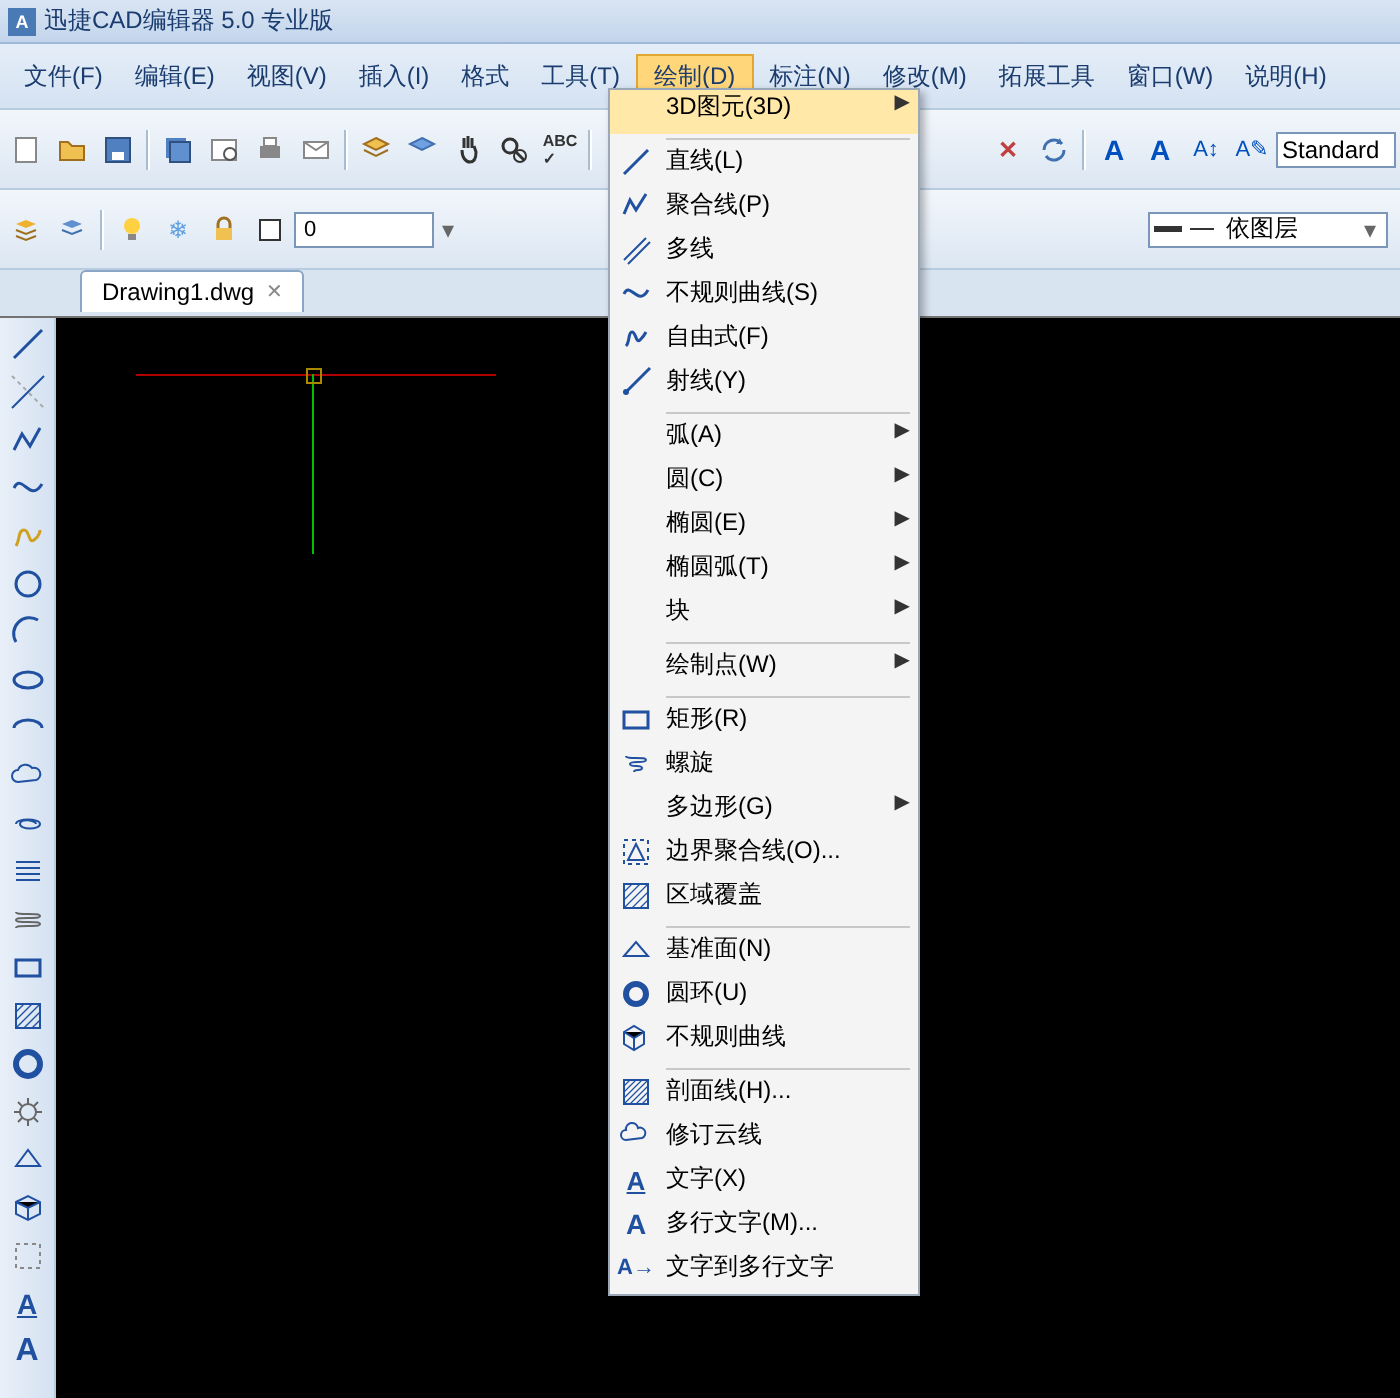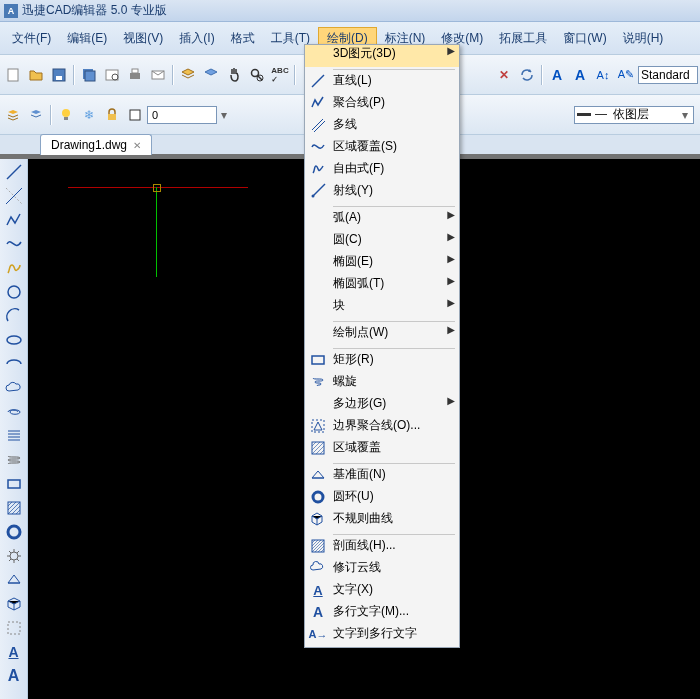--- a/index.html
+++ b/index.html
@@ -9,21 +9,21 @@
 .titlebar-text{color:#1a3c6e;font-size:12px}
 .menubar{background:linear-gradient(#e5eef8,#d5e2f2);height:22px;display:flex;align-items:center;padding:16px 4px;border-bottom:1px solid #b8ccdf}
 .menu-item{padding:2px 8px;color:#1a3c6e;cursor:pointer}
 .menu-item.active{background:#ffd67a;border:1px solid #e0a830}
 .toolbar{background:linear-gradient(#f2f6fb,#dce7f3);height:40px;display:flex;align-items:center;padding:0 2px;border-bottom:1px solid #b8ccdf;gap:1px}
 .tb-btn{width:22px;height:22px;display:flex;align-items:center;justify-content:center;cursor:pointer;border:1px solid transparent}
 .tb-sep{width:2px;height:20px;border-left:1px solid #a8bcd2;border-right:1px solid #fff;margin:0 2px}
 .tb-input{height:18px;border:1px solid #7a96b8;background:#fff;padding:0 4px;font-size:11px}
 .tb-combo{height:18px;border:1px solid #7a96b8;background:#fff;display:flex;align-items:center;padding:0 2px}
 .tb-combo-arrow{width:12px;height:14px;display:flex;align-items:center;justify-content:center;color:#666}
-.tabbar{background:#d9e4f1;height:24px;display:flex;align-items:center;padding:0 40px;border-bottom:5px solid #737373}
+.tabbar{background:#d9e4f1;height:24px;display:flex;align-items:flex-start;padding:0 40px;border-bottom:1px solid #737373}
 .tab{background:#fff;border:1px solid #8aa5c5;border-bottom:none;padding:3px 10px;display:flex;align-items:center;gap:6px;font-size:11px;border-radius:3px 3px 0 0}
 .tab-close{color:#888;font-size:10px;cursor:pointer}
 .workspace{display:flex;height:605px}
 .ltoolbar{width:28px;background:linear-gradient(90deg,#e8eff8,#d5e2f2);display:flex;flex-direction:column;align-items:center;padding:2px 0;gap:2px;border-right:1px solid #b8ccdf}
 .ltb-btn{width:22px;height:22px;display:flex;align-items:center;justify-content:center;cursor:pointer}
 .canvas{flex:1;background:#000;position:relative}
 .crosshair-h{position:absolute;height:1px;background:#b00000;left:40px;width:180px;top:28px}
 .crosshair-v{position:absolute;width:1px;background:#00c000;top:28px;height:90px;left:128px}
 .square{position:absolute;width:8px;height:8px;border:1px solid #aa8800;left:125px;top:25px}
 .dropdown{position:absolute;left:304px;top:44px;width:156px;background:#f4f4f4;border:1px solid #9aa8b8;box-shadow:2px 2px 4px rgba(0,0,0,.3);z-index:100}
@@ -353,21 +353,21 @@
         </svg>
       </div>
       <span>多线</span>
     </div>
     <div class="dd-item">
       <div class="dd-icon">
         <svg width="16" height="16">
           <path d="M2 8c3-7 7 7 12-2" fill="none" stroke="#2050a0" stroke-width="1.5"></path>
         </svg>
       </div>
-      <span>区域覆盖(S)</span>
+      <span>不规则曲线(S)</span>
     </div>
     <div class="dd-item">
       <div class="dd-icon">
         <svg width="16" height="16">
           <path d="M3 12c2-2 1-7 3-7s2 6 4 4 3-4 3-4" fill="none" stroke="#2050a0" stroke-width="1.5"></path>
         </svg>
       </div>
       <span>自由式(F)</span>
     </div>
     <div class="dd-item">

